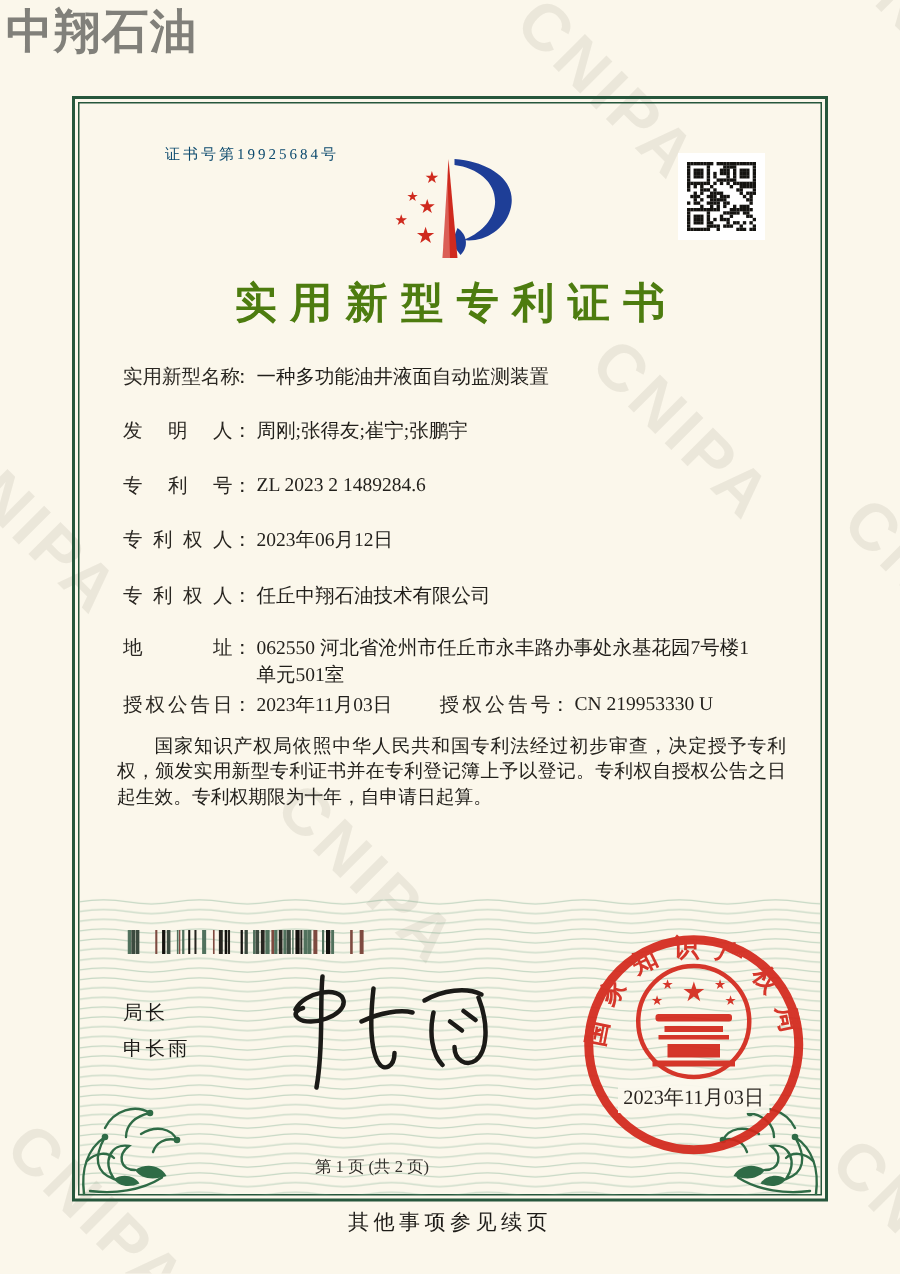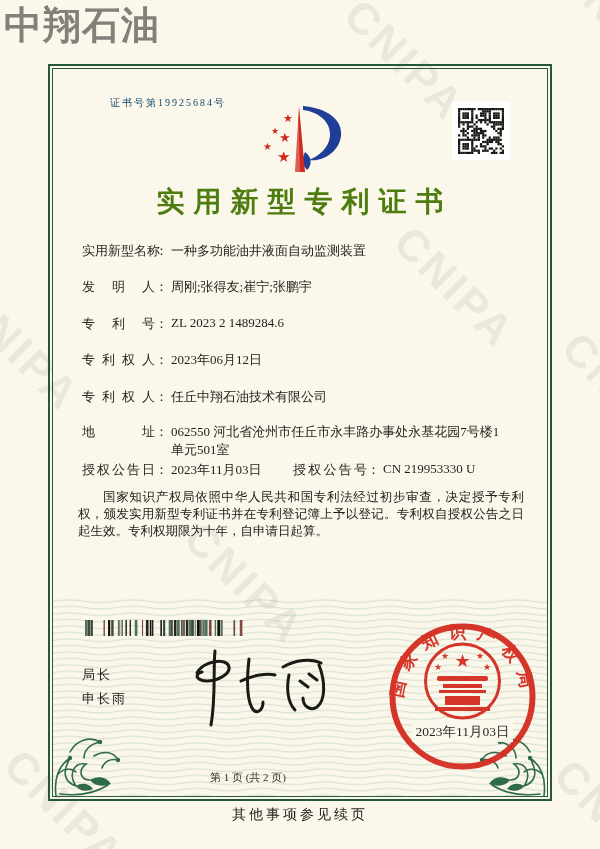--- a/index.html
+++ b/index.html
@@ -6,21 +6,21 @@
   body{
     width:600px;height:849px;position:relative;overflow:hidden;
     background:#fbf7eb;
     font-family:"Liberation Serif","DejaVu Serif",serif;
     color:#262420;
   }
   .abs{position:absolute;}
   
   .company-logo{
     left:4px;top:0px;font-family:"Liberation Sans","DejaVu Sans",sans-serif;
-    font-size:38px;font-weight:800;color:#81807a;letter-spacing:1px;
+    font-size:31px;font-weight:800;color:#81807a;letter-spacing:1px;
   }
   
   .wm{
     position:absolute;transform:rotate(45deg);
     font-family:"Liberation Sans","DejaVu Sans",sans-serif;
     font-size:44px;font-weight:700;letter-spacing:3px;
     color:#6b6450;opacity:0.10;pointer-events:none;white-space:nowrap;
   }
   
   .frame{

